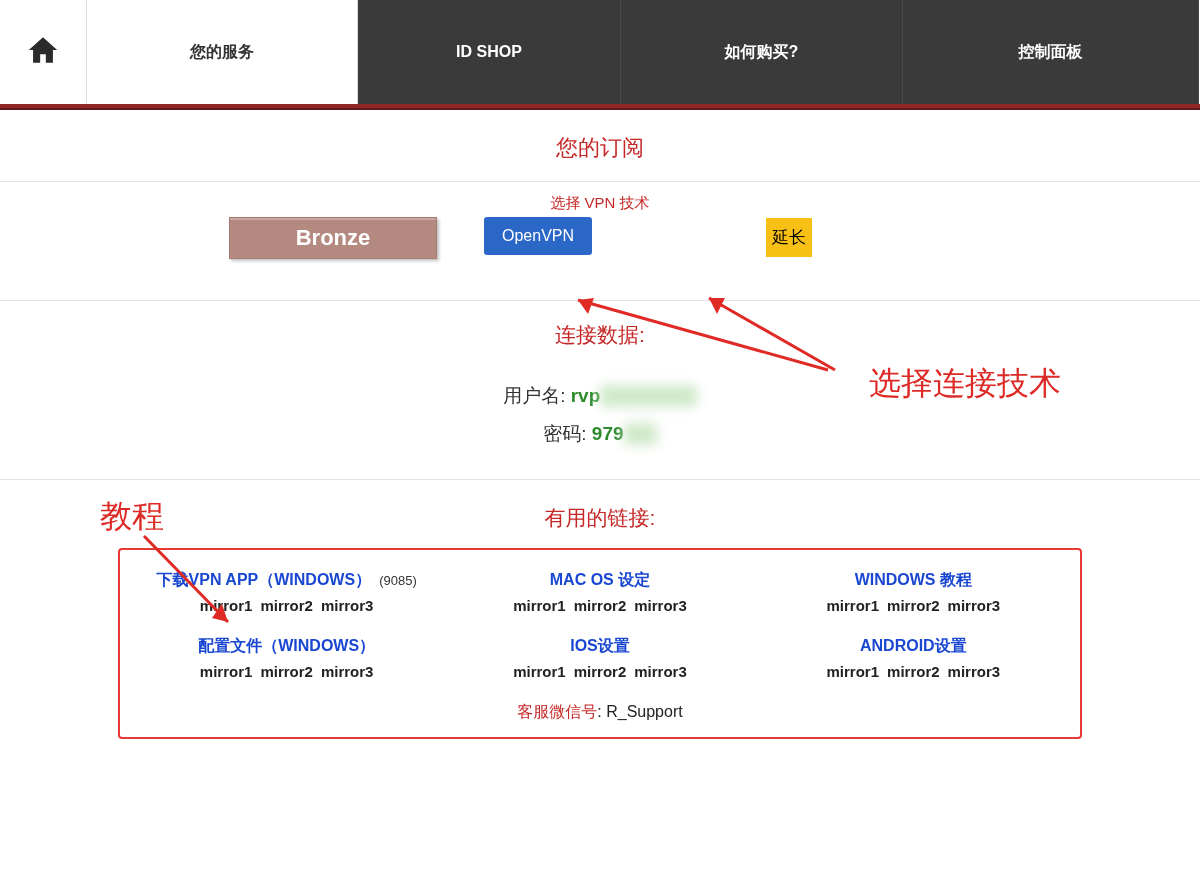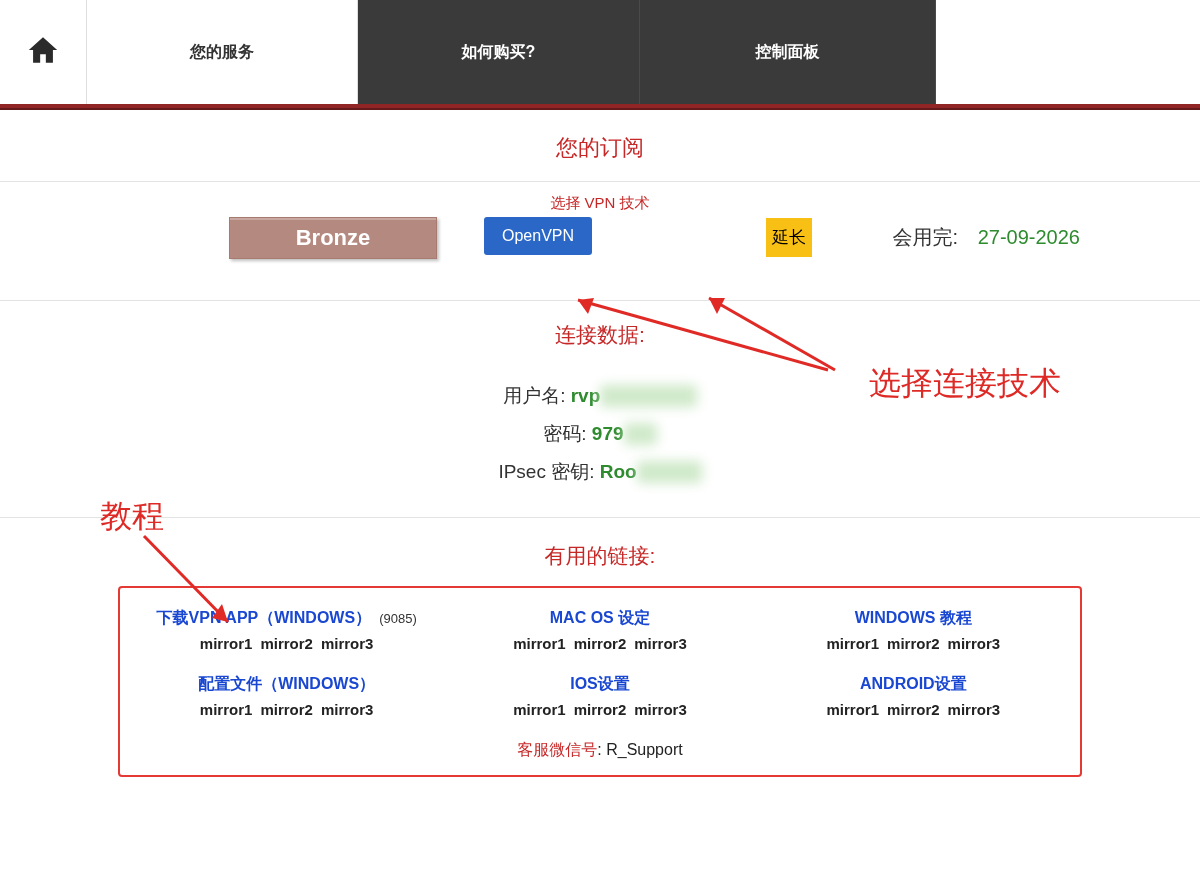--- a/index.html
+++ b/index.html
@@ -180,20 +180,23 @@
   <div class="nav-item nav-home">
     <span>
       <svg viewBox="0 0 24 24">
           <path d="M12 3l10 9h-3v9h-5v-6H10v6H5v-9H2z"></path>
         </svg>
     </span>
   </div>
   <div class="nav-item nav-services">
     <span>您的服务</span>
   </div>
+  <div class="nav-item nav-shop">
+    <span>ID SHOP</span>
+  </div>
   <div class="nav-item nav-how">
     <span>如何购买?</span>
   </div>
   <div class="nav-item nav-panel">
     <span>控制面板</span>
   </div>
   <div class="nav-underline"></div>
 </div>
 
 <div class="section-title">您的订阅</div>
@@ -201,44 +204,36 @@
 
 <div class="plan-row">
   <div class="vpn-tech-label">选择 VPN 技术</div>
   <div class="plan-badge">
     <span>Bronze</span>
   </div>
   <div class="tech-group">
     <button class="tech-btn tech-openvpn">OpenVPN</button>
   </div>
   <button class="extend-btn">延长</button>
-  <div class="expiry">
-    <span>会用完:</span>
-    <span class="date">27-09-2026</span>
-  </div>
 </div>
 <div class="hr"></div>
 
 <div class="conn">
   <div class="conn-title">连接数据:</div>
 
   <div class="conn-line">
     <span>用户名:</span>
     <span class="val">rvp</span><span class="val blur">xxxxxxxx</span>
   </div><br>
 
   <div class="conn-line">
     <span>密码:</span>
     <span class="val">979</span><span class="val blur">xx</span>
   </div><br>
 
-  <div class="conn-line">
-    <span>IPsec 密钥:</span>
-    <span class="val">Roo</span><span class="val blur">xxxxx</span>
-  </div>
 </div>
 <div class="hr"></div>
 
 <div class="links-title">有用的链接:</div>
 
 <div class="links-box">
   <div class="links-grid" id="links-grid">
       <div>
         <div class="link-title">下载VPN APP（WINDOWS）<span class="count">(9085)</span></div>
         <div class="mirrors"><span>mirror1</span><span>mirror2</span><span>mirror3</span></div>

